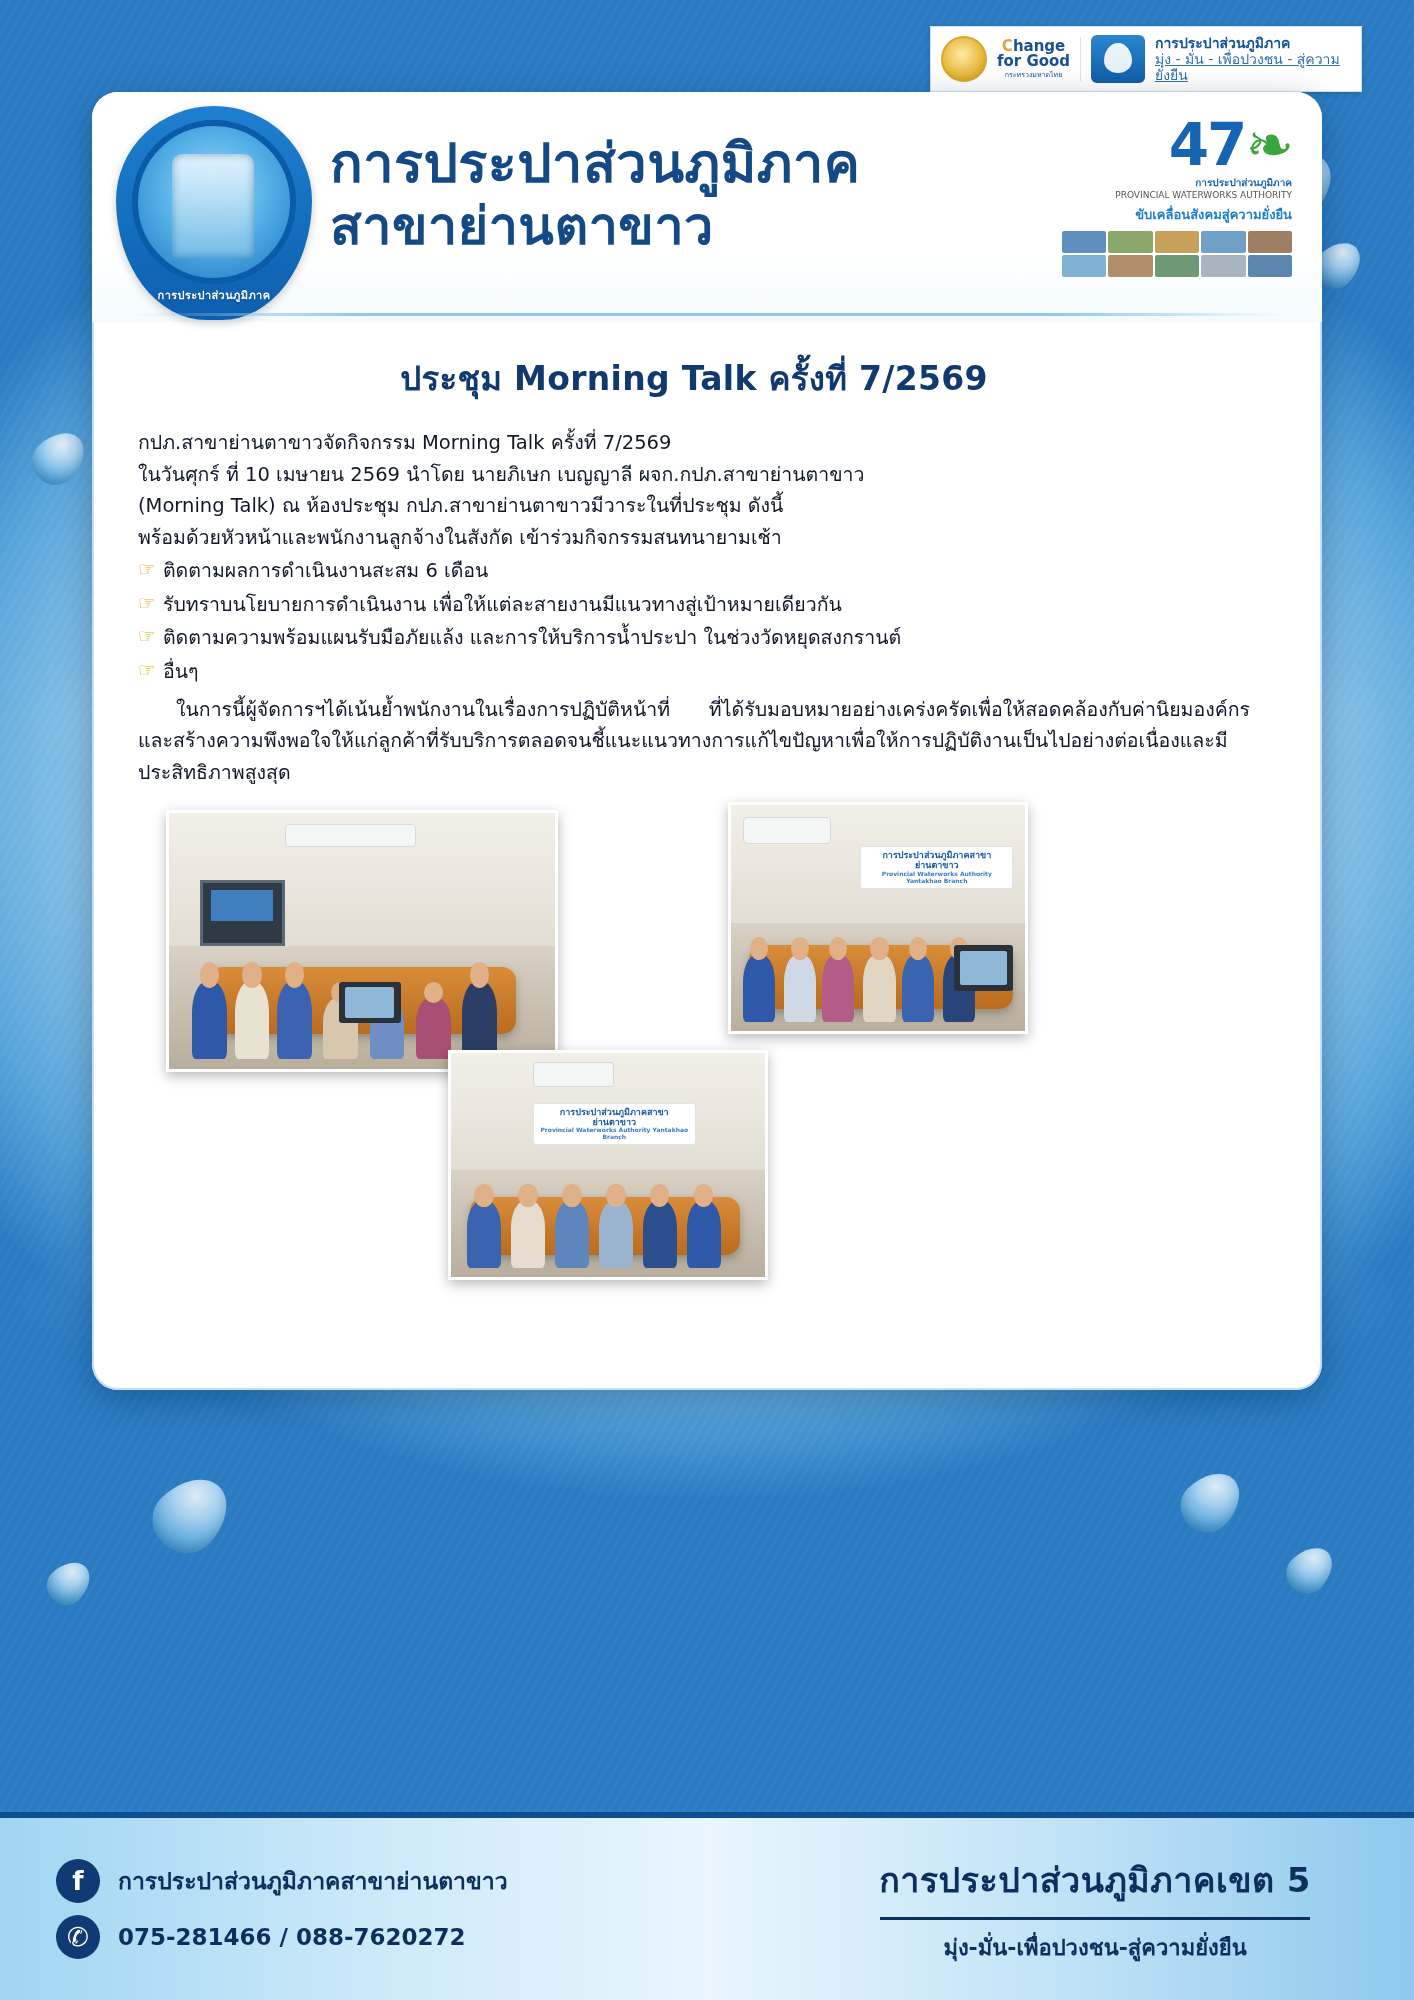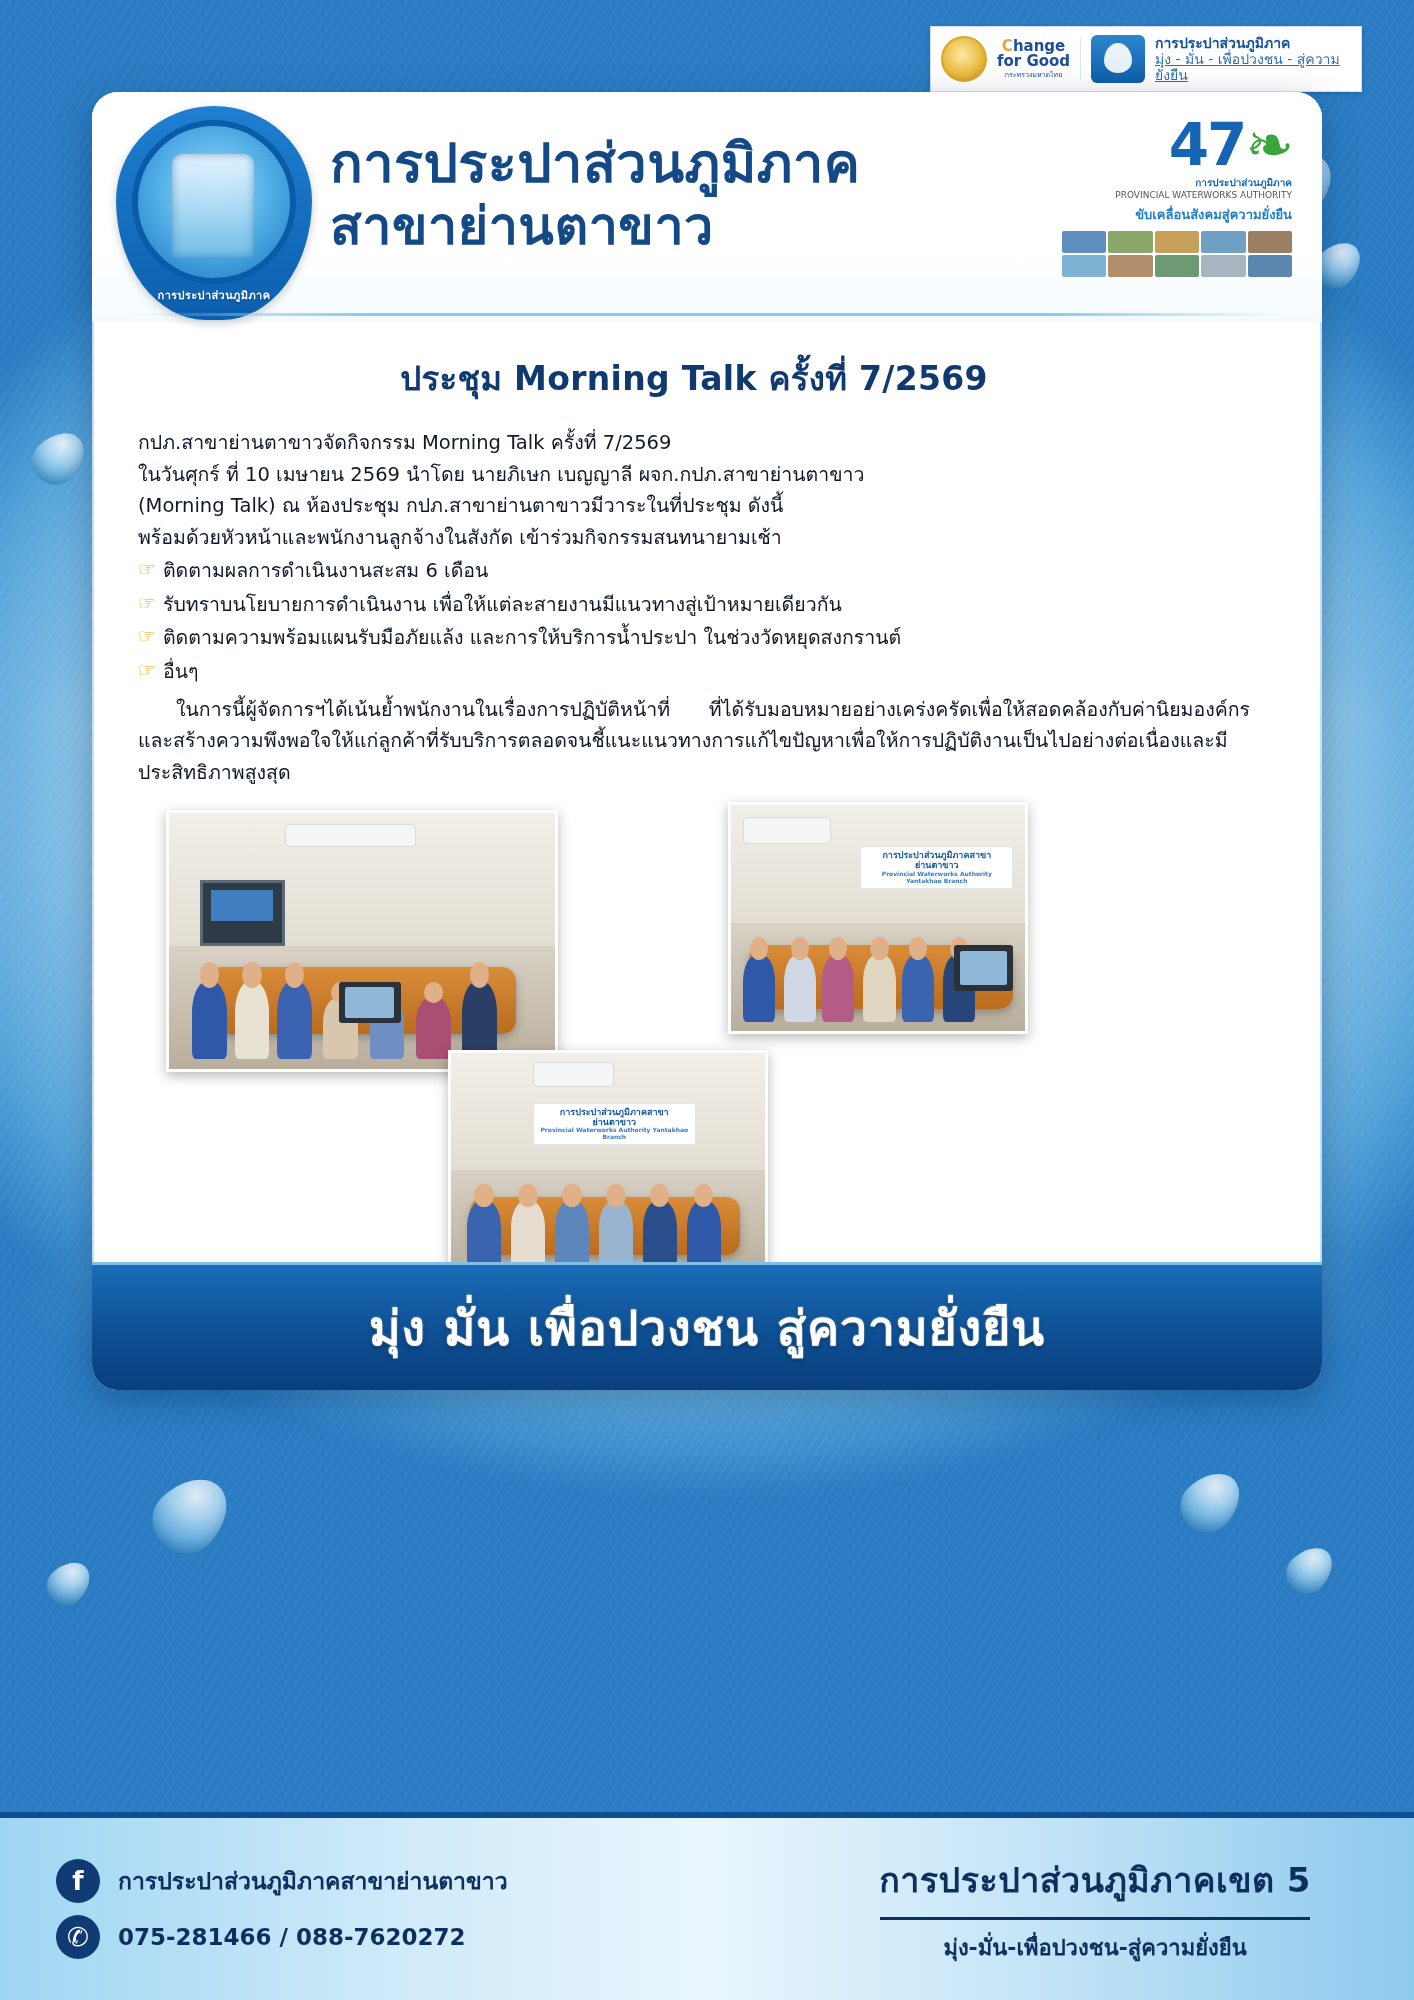--- a/index.html
+++ b/index.html
@@ -600,23 +600,20 @@
               </div>
             <div class="ph-person" style="left:75%; background:#2f58a8; width:11%;">
                 <span class="ph-head"></span>
               </div>
           </div>
         </div>
 
       </div>
     </div>
 
-    <div class="ribbon">
-      <div class="ribbon-text">มุ่ง มั่น เพื่อปวงชน สู่ความยั่งยืน</div>
-    </div>
   </div>
 
   <div class="footer">
     <div class="footer-left">
       <div class="f-row">
         <div class="f-icon">f</div>
         <div class="f-text">การประปาส่วนภูมิภาคสาขาย่านตาขาว</div>
       </div>
       <div class="f-row">
         <div class="f-icon">✆</div>

